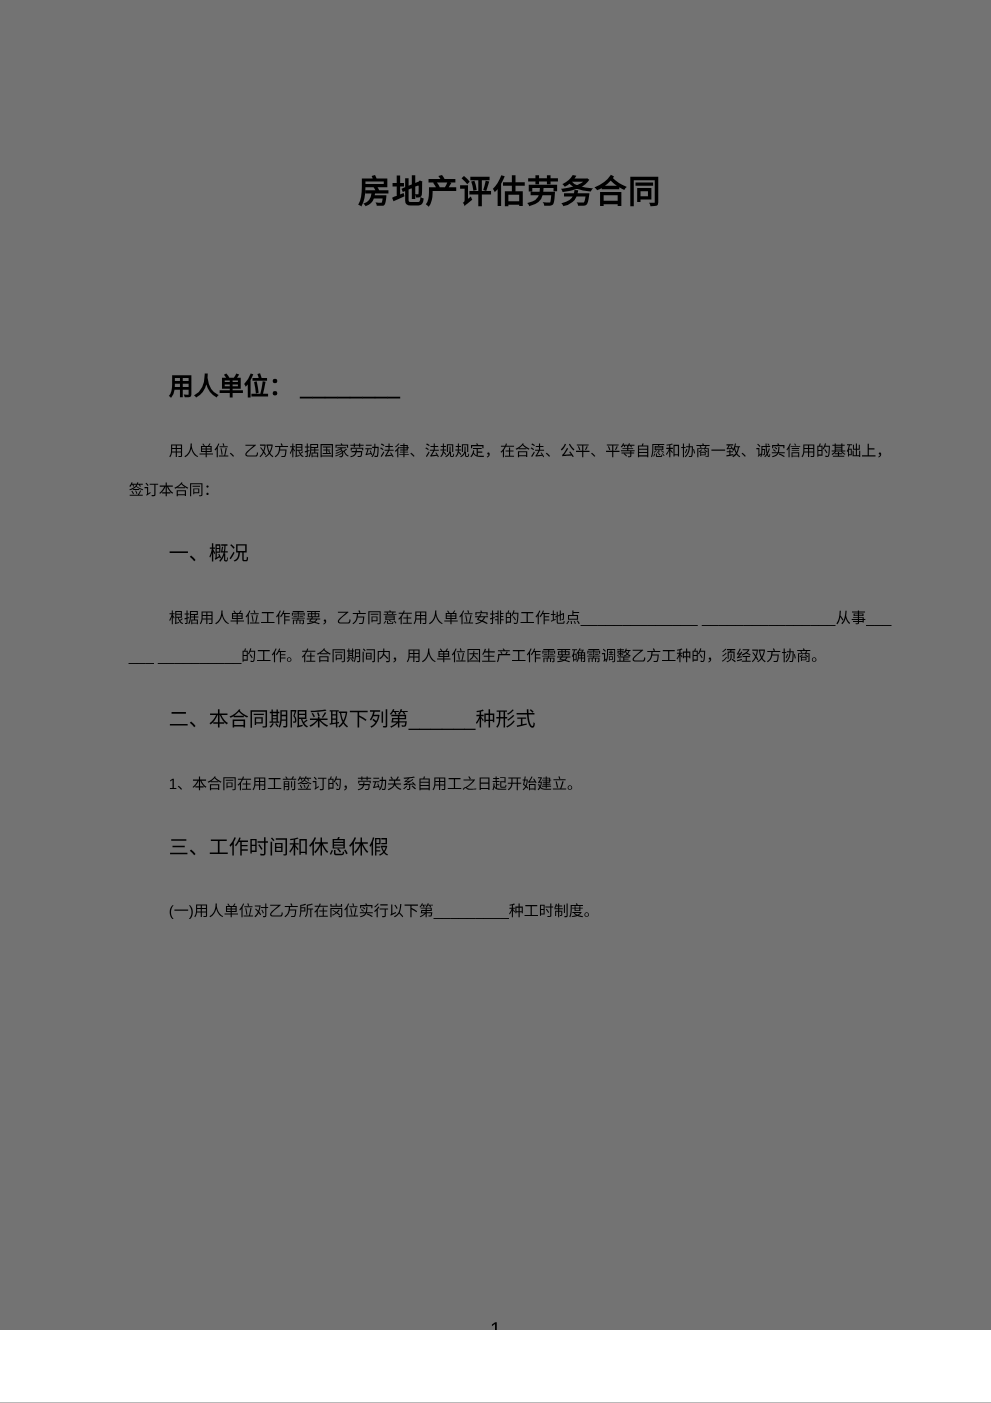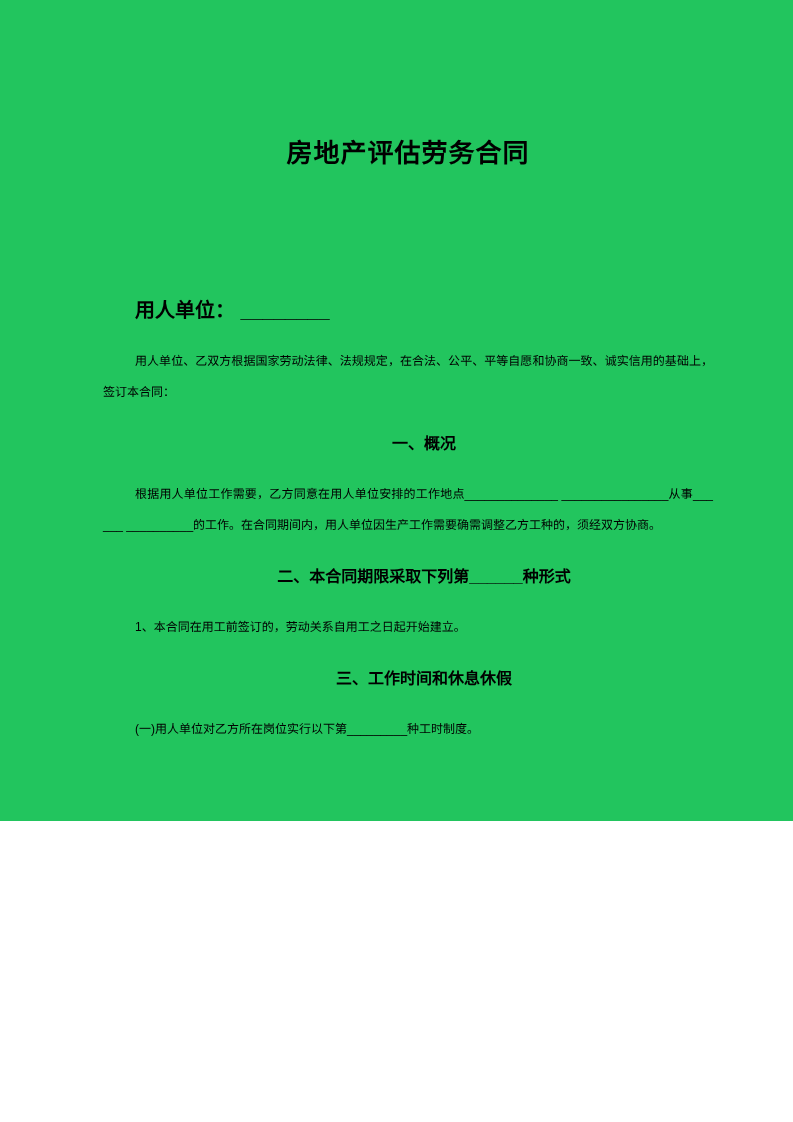--- a/index.html
+++ b/index.html
@@ -4,23 +4,23 @@
 <title>房地产评估劳务合同</title>
 <style>
   html, body {
     margin: 0;
     padding: 0;
     background: #ffffff;
   }
   .page {
     position: relative;
     width: 793px;
-    height: 821px;
+    height: 1064px;
     margin: 0 auto;
-    background: #22c55e;
+    background: #737373;
     color: #000000;
     font-family: "Liberation Sans", "DejaVu Sans", sans-serif;
     overflow: hidden;
   }
   .content {
     padding: 0 80px 0 103px; 
   }
   .doc-title {
     margin: 0;
     padding-top: 135px;
@@ -33,28 +33,28 @@
   .field-line {
     margin: 0 0 20px 0;
     font-size: 20px;
     font-weight: 600;
     line-height: 31px;
     text-indent: 32px;
     white-space: nowrap;
   }
   .field-line.first {
     margin-top: 124px;
+    font-family: Liberation Serif, serif;
   }
   .sec-heading {
     margin: 0 0 20px 0;
     font-size: 16px;
-    font-weight: 700;
+    font-weight: 400;
     line-height: 31px;
     text-indent: 32px;
-    text-align: center;
   }
   .para {
     margin: 0 0 20px 0;
     font-size: 12px;
     font-weight: 400;
     line-height: 31px;
     text-indent: 32px;
     text-align: justify;
     word-break: break-all;
   }

